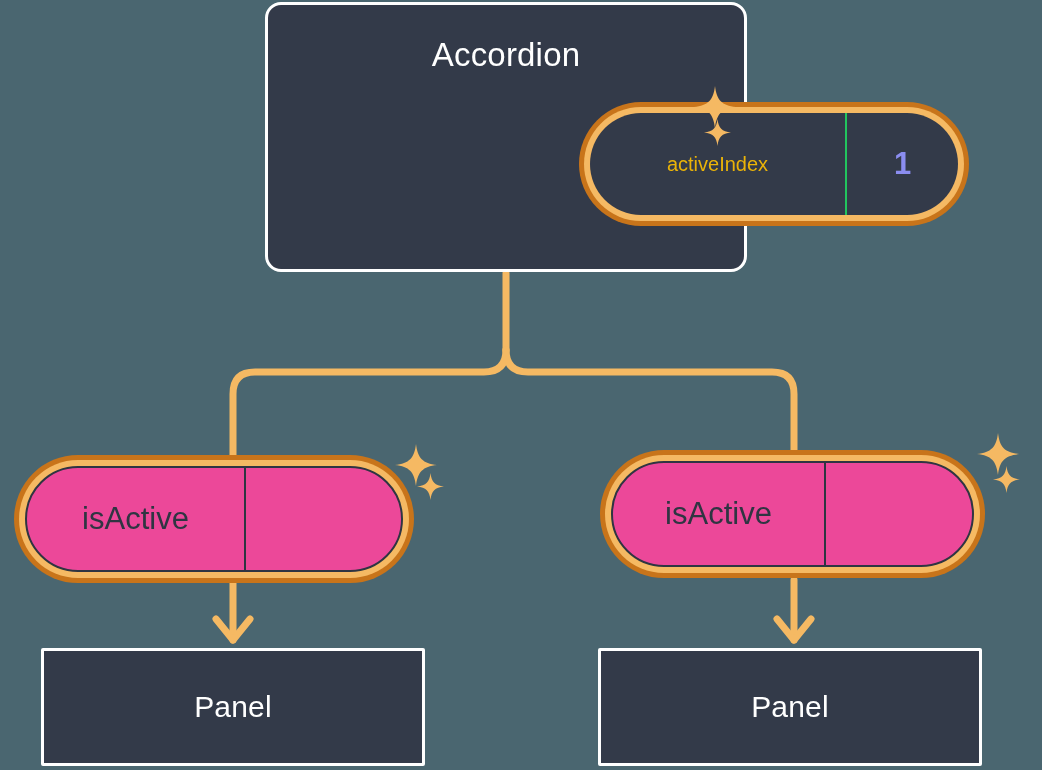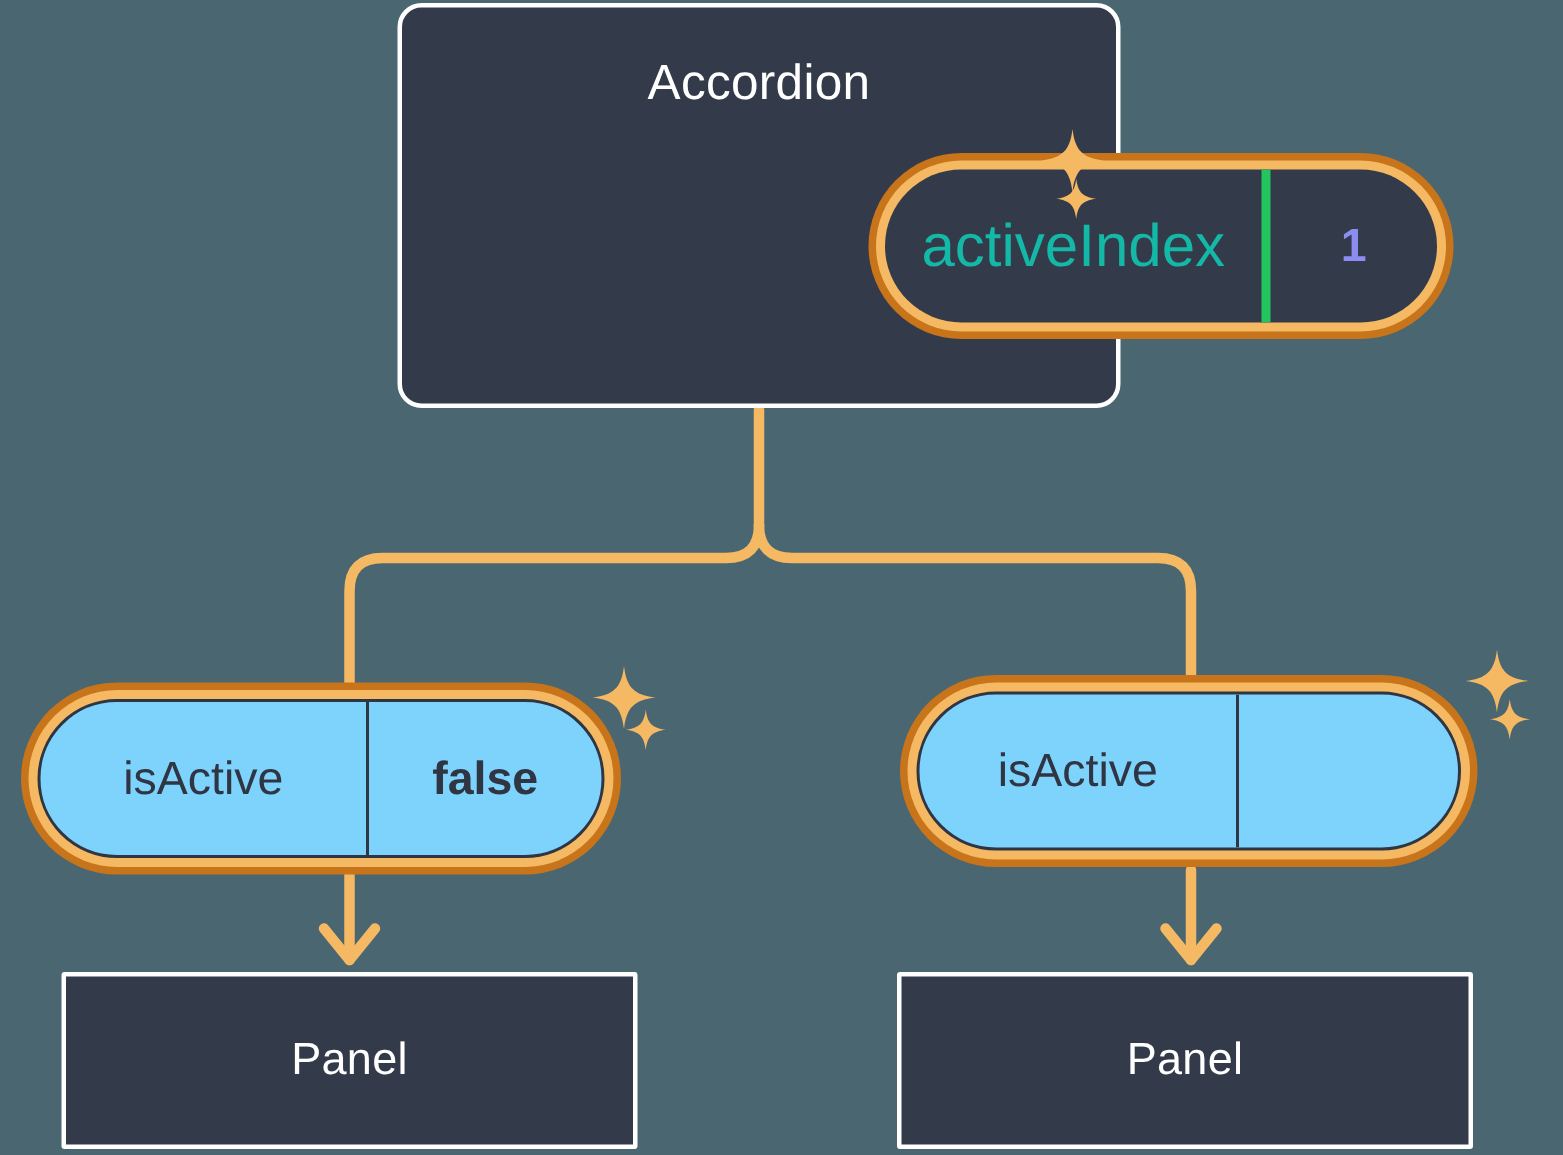--- a/index.html
+++ b/index.html
@@ -110,35 +110,35 @@
     top: 97px;
     width: 390px;
     height: 124px;
   }
   #pill-activeindex .pill-body {
     background: #333a49;
     border: 0;
   }
   #pill-activeindex .pill-key {
     flex: 0 0 257px;
-    color: #14b8a6;
-    font-size: 40px;
-    border-right: 6px solid #22c55e;
+    color: #eab308;
+    font-size: 20px;
+    border-right: 2px solid #22c55e;
   }
   #pill-activeindex .pill-val {
     flex: 1 1 auto;
     color: #8b8df0;
     font-size: 31px;
     font-weight: 700;
   }
 
   
   .pill-purple { height: 128px; }
   .pill-purple .pill-body {
-    background: #7dd3fc;
+    background: #ec4899;
     border: 2px solid #2f3542;
   }
   .pill-purple .pill-key {
     color: #2f3542;
     font-size: 31px;
     border-right: 2px solid #2f3542;
   }
   .pill-purple .pill-val {
     color: #2f3542;
     font-size: 31px;
@@ -203,21 +203,20 @@
           <div class="pill-val">1</div>
         </div>
       </div>
     </div>
   </div>
 
   <div class="pill-wrap pill-purple" id="pill-isactive-false">
     <div class="pill-ring">
       <div class="pill-body">
         <div class="pill-key">isActive</div>
-        <div class="pill-val">false</div>
       </div>
     </div>
   </div>
 
   <div class="card panel-card" id="panel-left">
     <div class="card-title">Panel</div>
   </div>
 
   <div class="pill-wrap pill-purple" id="pill-isactive-true">
     <div class="pill-ring">

